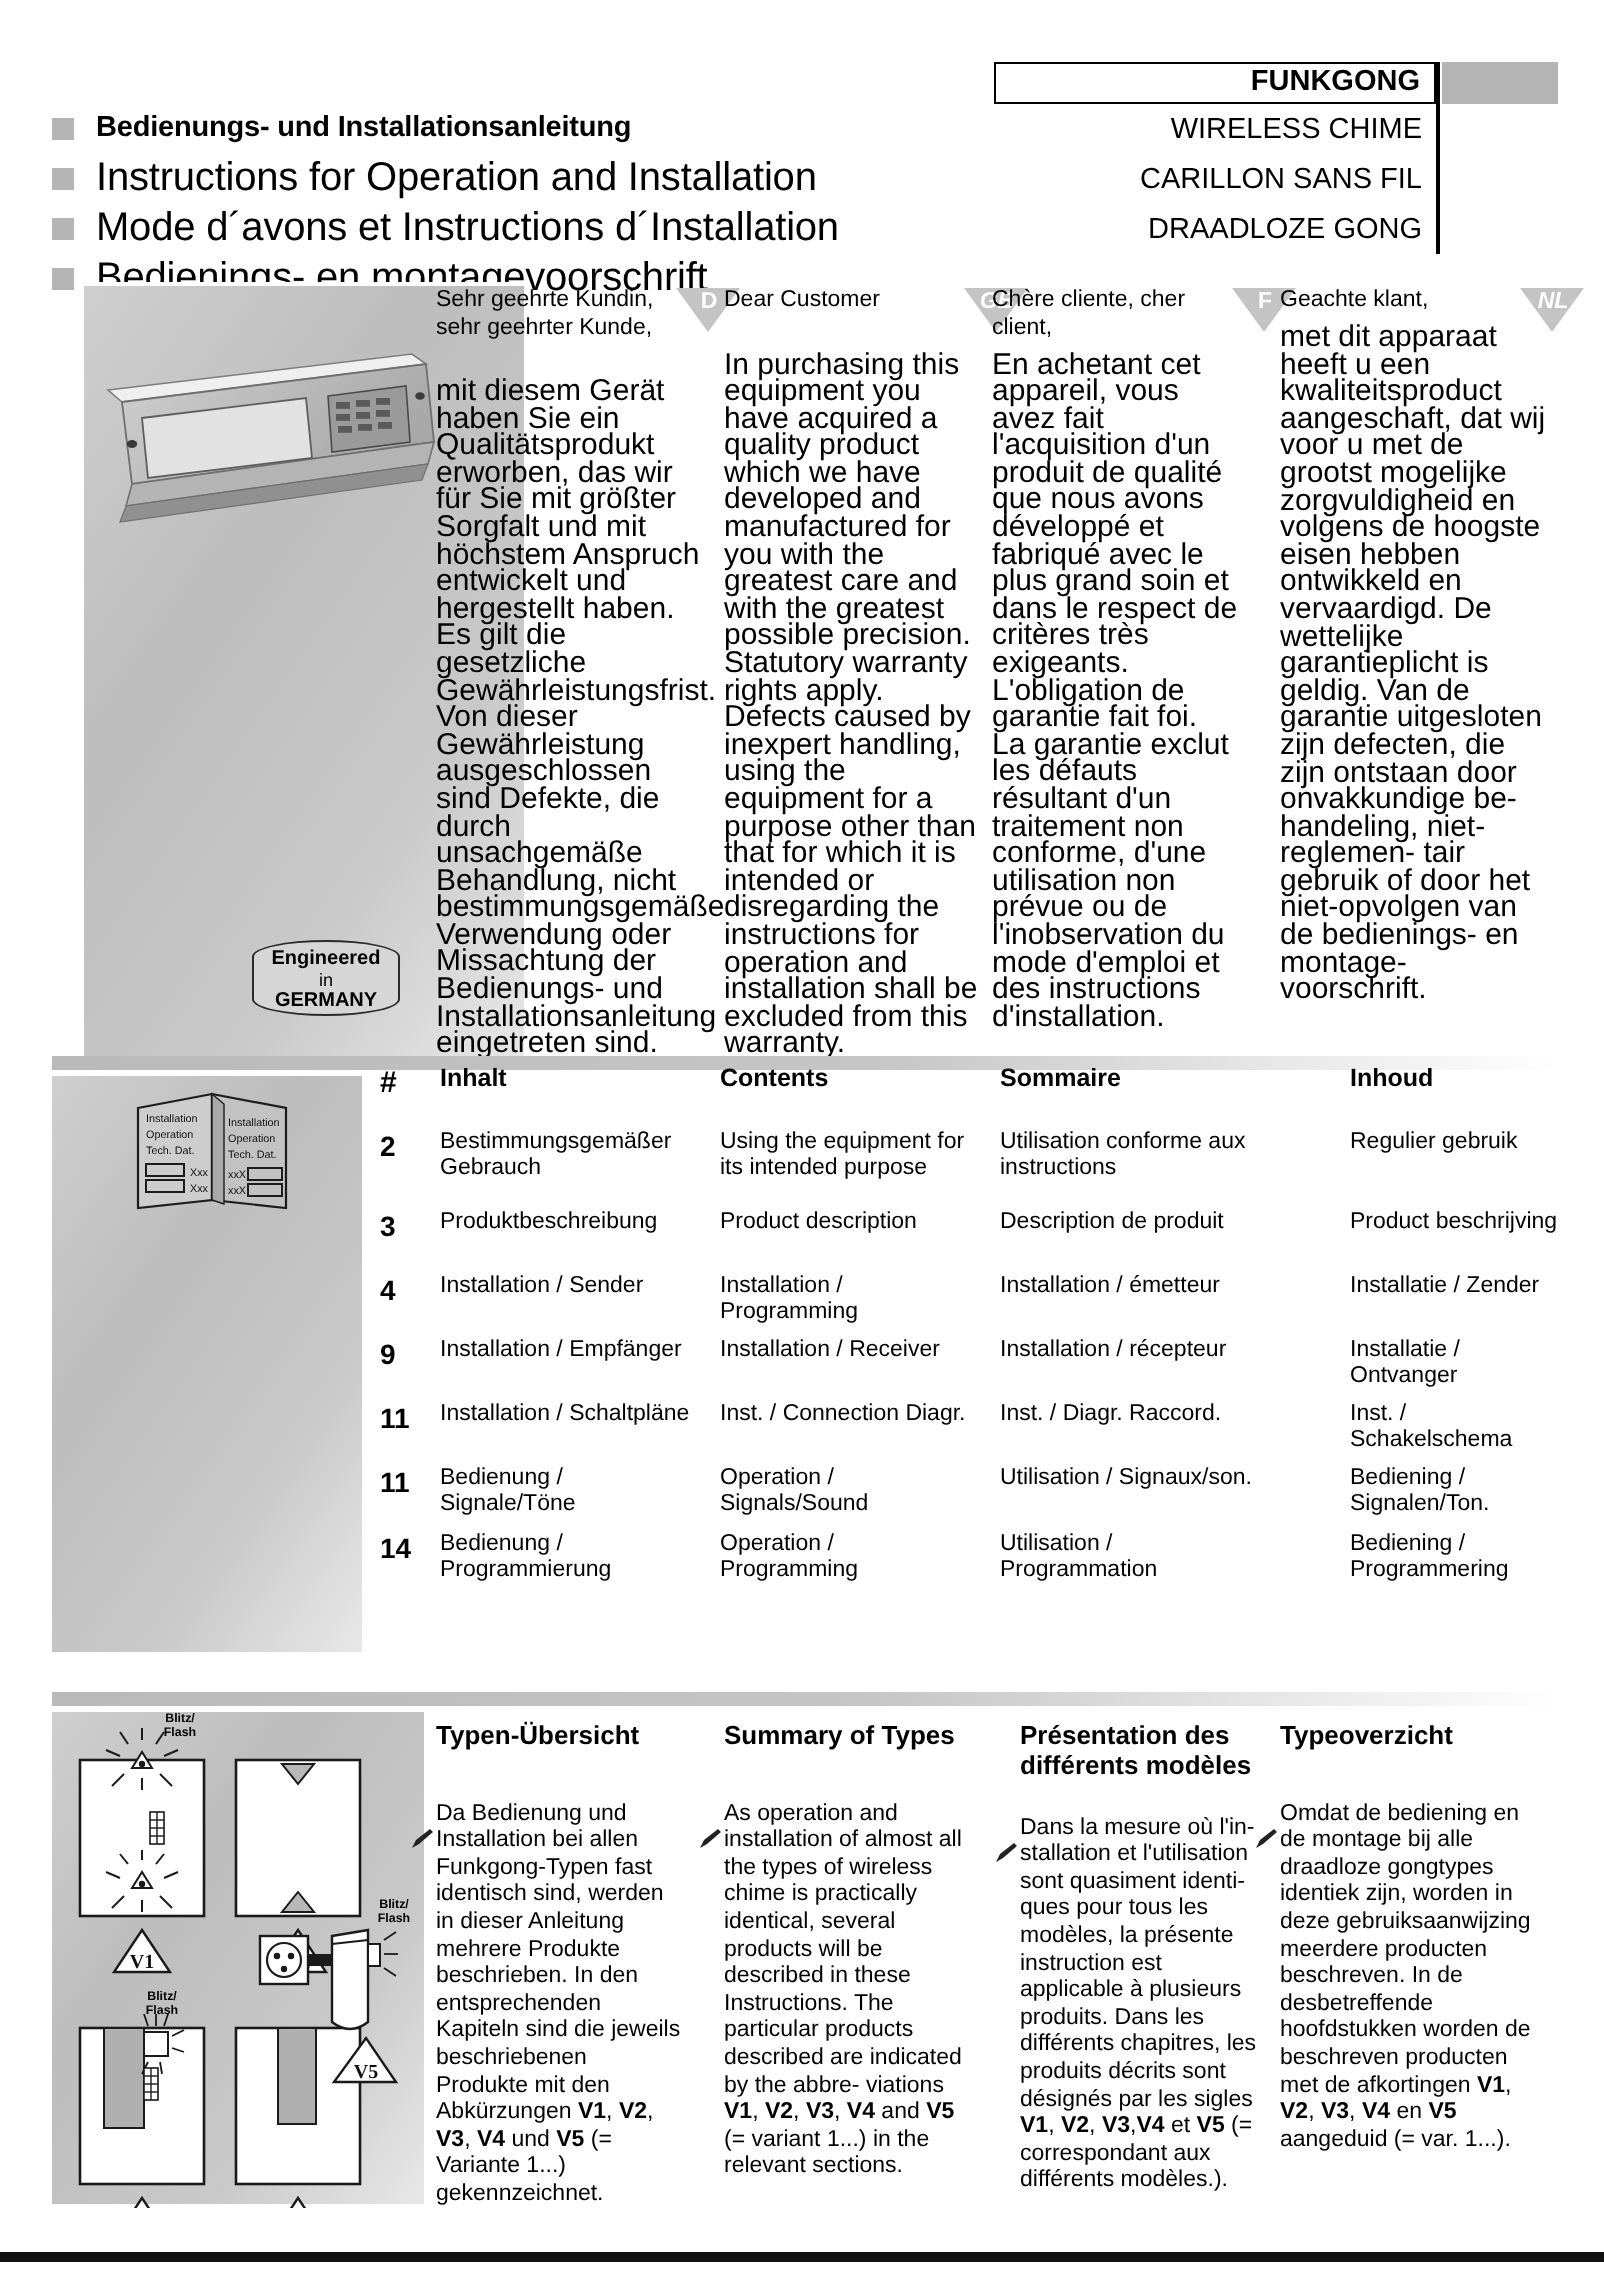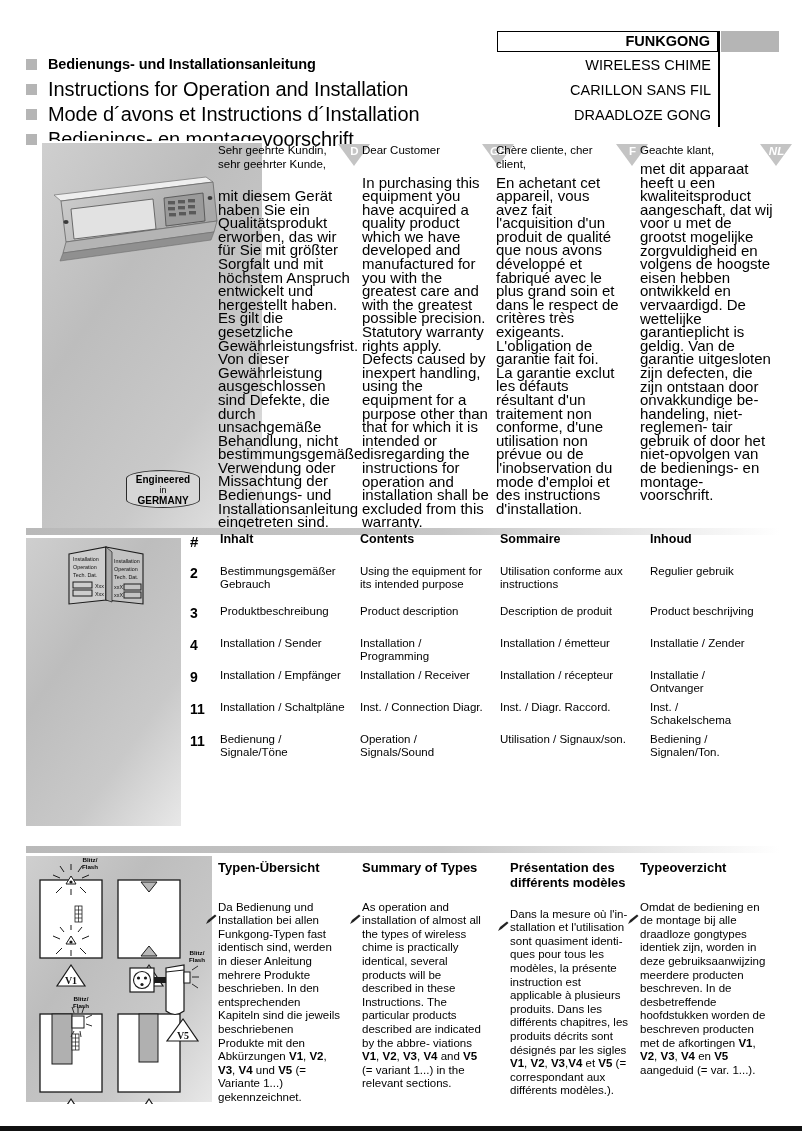--- a/index.html
+++ b/index.html
@@ -78,21 +78,21 @@
   .toc { position:absolute; left:190px; top:533px; width:590px; }
   .toc-row { position:relative; width:590px; }
   .toc-num {
     position:absolute; left:0px; width:24px; text-align:left;
     font-weight:bold; font-size:14px;
   }
   .toc-c { position:absolute; font-size:11.5px; line-height:13.4px; white-space:pre-line; }
   .toc-c.k1 { left:30px;  width:126px; }
   .toc-c.k2 { left:170px; width:130px; }
   .toc-c.k3 { left:310px; width:142px; }
-  .toc-c.k4 { left:436px; width:134px;padding-left:24px; }
+  .toc-c.k4 { left:461px; width:134px;padding-left:24px; }
   .toc-head .toc-num, .toc-head .toc-c { font-weight:bold; font-size:12.5px; }
   .toc-head .toc-num { font-size:15px; }
 
   
   .types { position:absolute; left:218px; top:860px; width:562px; }
   .tcol { position:absolute; top:0; }
   .tcol.c1 { left:0px;   width:124px; }
   .tcol.c2 { left:144px; width:126px; }
   .tcol.c3 { left:292px; width:124px; }
   .tcol.c4 { left:422px; width:130px; }
@@ -321,20 +321,31 @@
     <span class="toc-c k3">Inst. / Diagr. Raccord.</span>
     <span class="toc-c k4">Inst. / Schakelschema</span>
   </div>
   <div class="toc-row" style="height:33px;">
     <span class="toc-num">11</span>
     <span class="toc-c k1">Bedienung / Signale/Töne</span>
     <span class="toc-c k2">Operation / Signals/Sound</span>
     <span class="toc-c k3">Utilisation / Signaux/son.</span>
     <span class="toc-c k4">Bediening / Signalen/Ton.</span>
   </div>
+  <div class="toc-row" style="height:40px;">
+    <span class="toc-num">14</span>
+    <span class="toc-c k1">Bedienung /
+Programmierung</span>
+    <span class="toc-c k2">Operation /
+Programming</span>
+    <span class="toc-c k3">Utilisation /
+Programmation</span>
+    <span class="toc-c k4">Bediening /
+Programmering</span>
+  </div>
 </div>
 
 <div class="sep-bar" style="top:846px;"></div>
 
 <div class="panel panel-img" style="left:26px; top:854px; width:186px; height:248px;">
 
   <svg width="186" height="248" style="position:absolute;left:0;top:0;">
 
     <rect x="14" y="24" width="62" height="78" fill="#fff" stroke="#1a1a1a" stroke-width="1.3"></rect>
 

